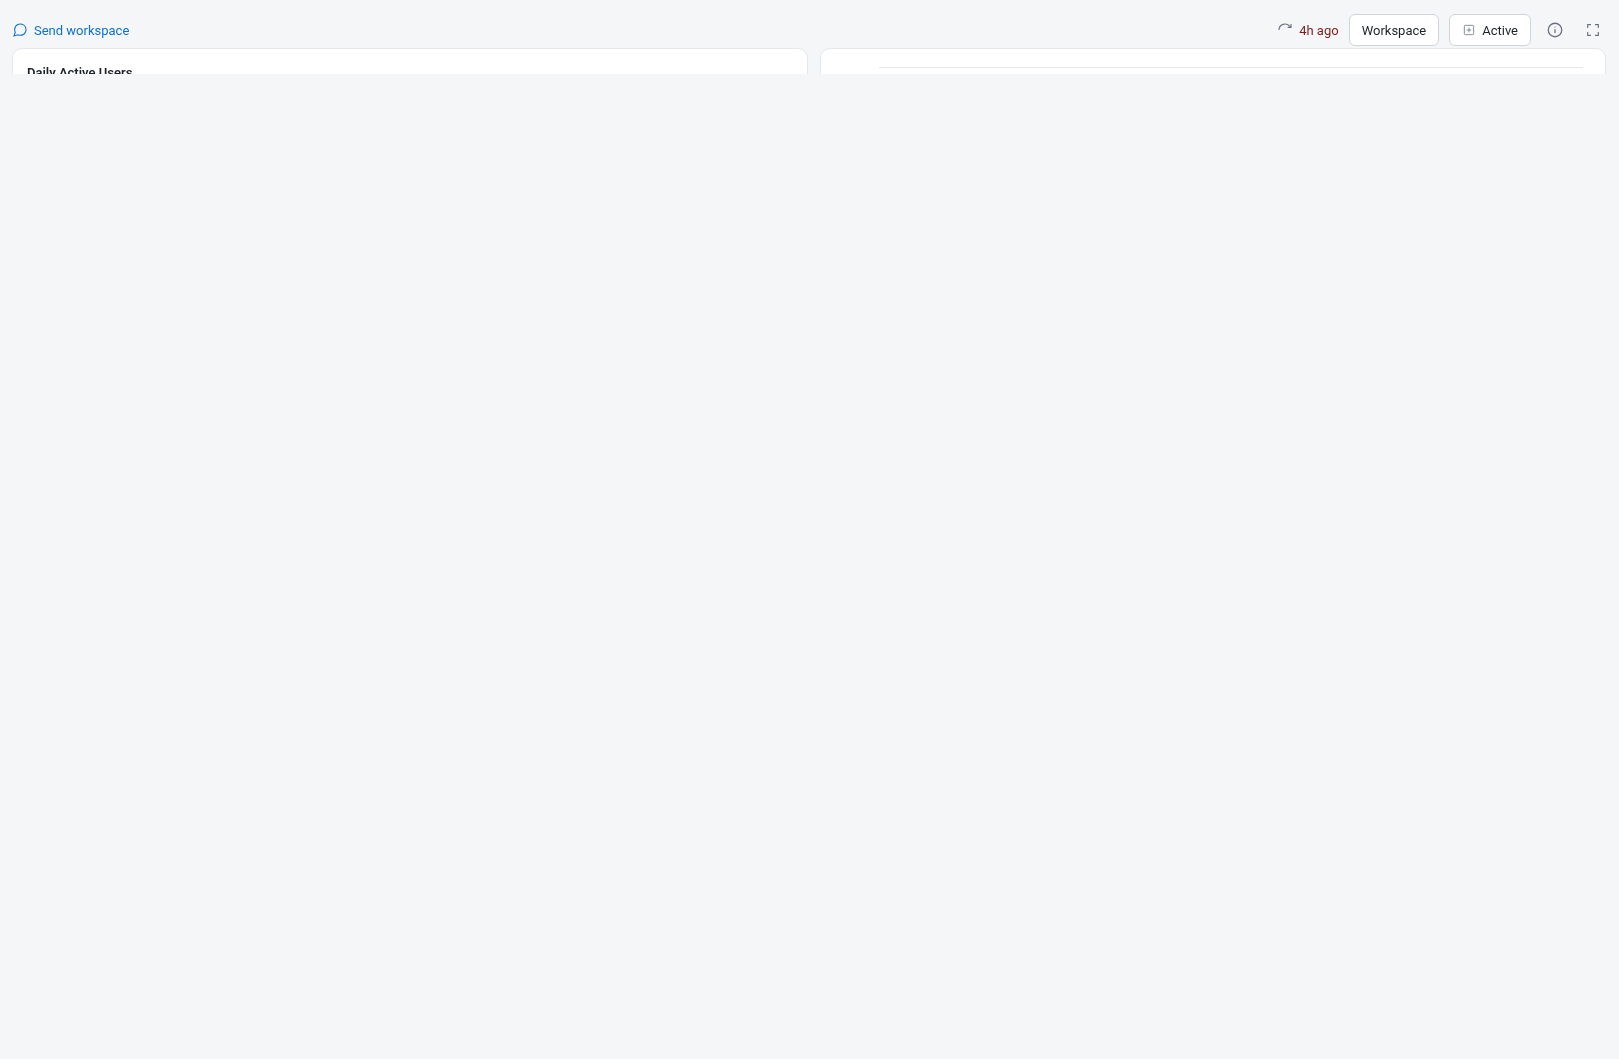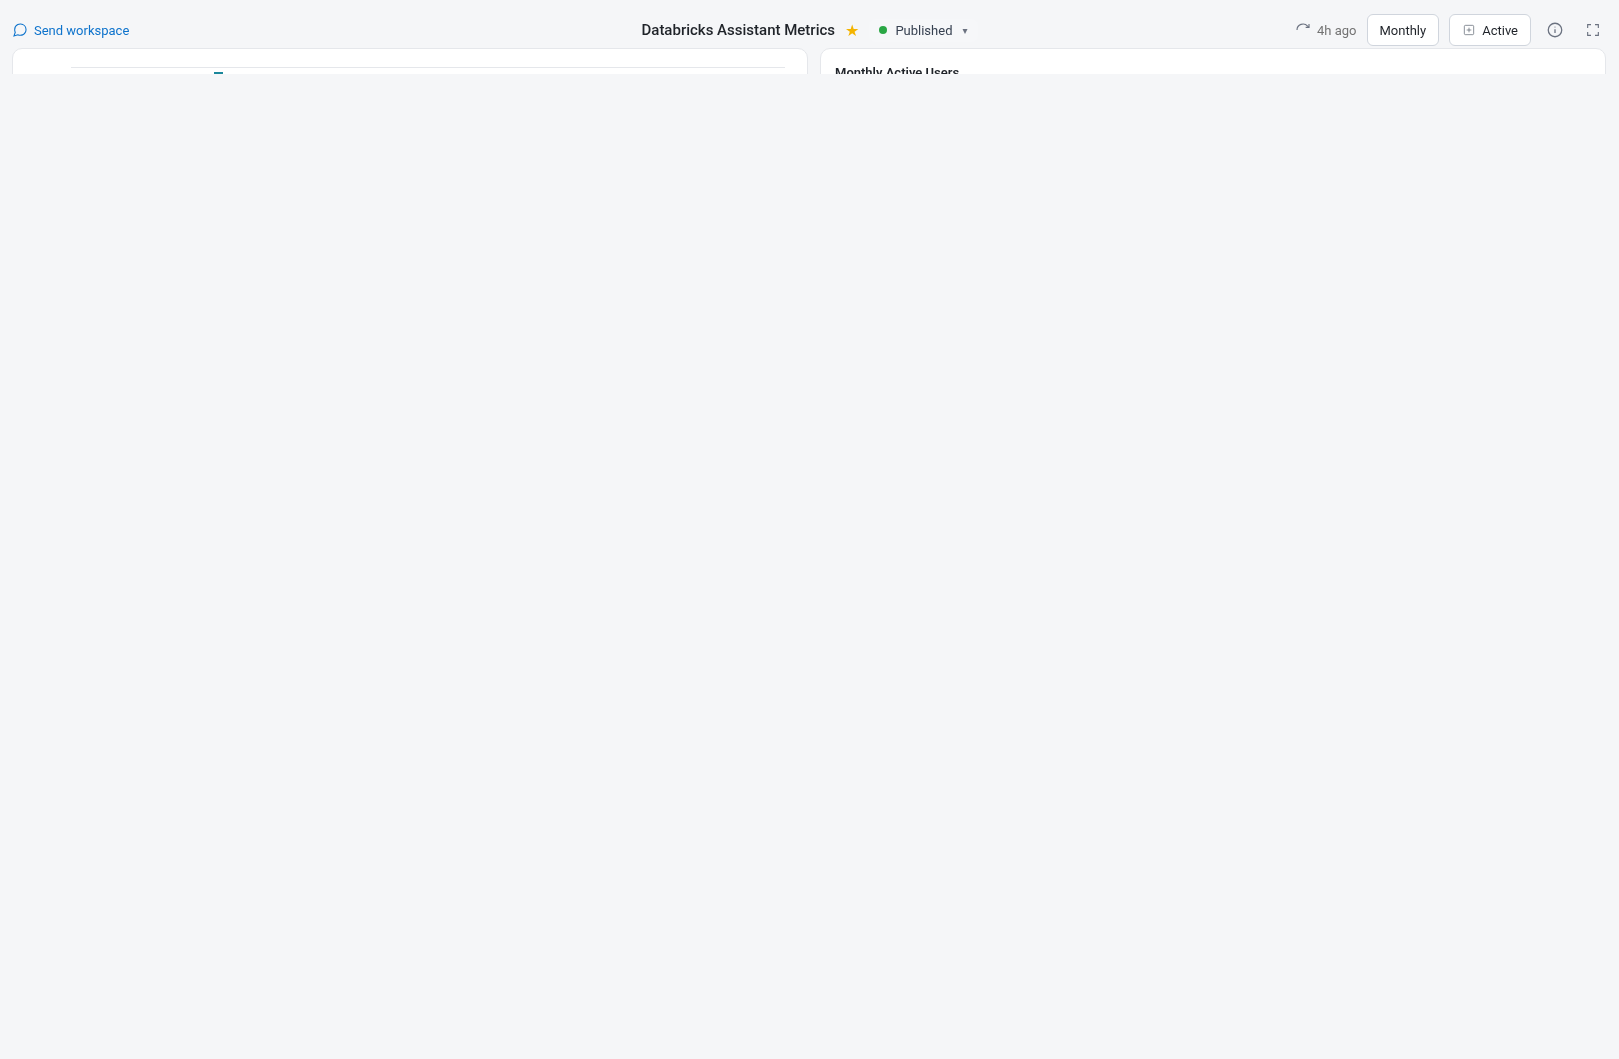--- a/index.html
+++ b/index.html
@@ -26,21 +26,21 @@
   .hdr{display:flex;align-items:center;gap:12px;height:36px;margin:4px 0 10px 0;}
   .hdr .feedback{display:flex;align-items:center;gap:6px;color:var(--blue);font-size:13px;cursor:pointer;}
   .hdr .feedback svg{width:16px;height:16px;stroke:var(--blue);fill:none;}
   .hdr .title-group{position:absolute;left:50%;transform:translateX(-50%);display:flex;align-items:center;gap:10px;}
   .hdr .title{font-size:15px;font-weight:500;color:var(--btn-ink);}
   .star{color:var(--star);font-size:16px;}
   .status{display:flex;align-items:center;gap:8px;background:var(--chip);border-radius:6px;padding:4px 10px;font-size:13px;color:#374151;}
   .status .dot{width:8px;height:8px;border-radius:50%;background:var(--green);}
   .status .chev{color:#6b7280;font-size:10px;margin-left:2px;}
   .hdr .right{margin-left:auto;display:flex;align-items:center;gap:10px;}
-  .refresh{display:flex;align-items:flex-end;gap:6px;color:#737373;font-size:13px;}
+  .refresh{display:flex;align-items:flex-end;gap:6px;color:#7f1d1d;font-size:13px;}
   .icon-btn{display:flex;align-items:center;justify-content:center;width:28px;height:28px;border:1px solid var(--btn-border);border-radius:6px;background:#fff;color:#374151;}
   .icon-btn.naked{border:none;background:transparent;}
   .btn{display:flex;align-items:center;gap:6px;height:30px;padding:0 12px;border:1px solid var(--btn-border);border-radius:6px;background:#fff;color:var(--btn-ink);font-size:13px;cursor:pointer;}
   .btn svg{width:14px;height:14px;stroke:#374151;fill:none;}
 
   
   .card{background:var(--card);border:1px solid var(--border);border-radius:10px;box-sizing:border-box;padding:12px 14px;position:absolute;}
   .card-title{font-size:13px;font-weight:600;color:#1f2329;margin:4px 0 6px 0;}
 
   .dau{left:12px;top:48px;width:796px;height:335px;}
@@ -90,39 +90,30 @@
 <body>
 <div class="canvas">
 
 <div class="hdr">
   <div class="feedback">
     <svg viewBox="0 0 24 24">
           <path d="M21 11.5a8.38 8.38 0 0 1-.9 3.8 8.5 8.5 0 0 1-7.6 4.7 8.38 8.38 0 0 1-3.8-.9L3 21l1.9-5.7a8.38 8.38 0 0 1-.9-3.8 8.5 8.5 0 0 1 4.7-7.6 8.38 8.38 0 0 1 3.8-.9h.5a8.48 8.48 0 0 1 8 8v.5z" stroke-width="1.6"></path>
         </svg>
     <span>Send workspace</span>
   </div>
-  <div class="title-group">
-    <span class="title">Databricks Assistant Metrics</span>
-    <span class="star">★</span>
-    <div class="status">
-      <span class="dot"></span>
-      <span>Published</span>
-      <span class="chev">▾</span>
-    </div>
-  </div>
   <div class="right">
     <div class="refresh">
       <svg width="16" height="16" viewBox="0 0 24 24" fill="none" stroke="#6b7280" stroke-width="1.7">
             <path d="M3 12a9 9 0 0 1 15.9-5.7L21 8"></path>
             <path d="M21 3v5h-5"></path>
           </svg>
       <span>4h ago</span>
     </div>
     <div class="btn">
-          <span>Monthly</span>
+          <span>Workspace</span>
         </div>
     <div class="btn">
       <svg viewBox="0 0 24 24">
             <rect x="4" y="4" width="16" height="16" rx="2"></rect>
             <path d="M12 8v8M8 12h8"></path>
           </svg>
       <span>Active</span>
     </div>
     <div class="icon-btn naked">
       <svg width="18" height="18" viewBox="0 0 24 24" fill="none" stroke="#6b7280" stroke-width="1.7">
@@ -133,20 +124,21 @@
     </div>
     <div class="icon-btn naked">
       <svg width="16" height="16" viewBox="0 0 24 24" fill="none" stroke="#6b7280" stroke-width="1.7">
             <path d="M4 9V4h5M20 9V4h-5M4 15v5h5M20 15v5h-5"></path>
           </svg>
     </div>
   </div>
 </div>
 
 <div class="card dau">
+  <div class="card-title">Daily Active Users</div>
   <div class="chart">
     <div class="plot" id="dau-plot">
       <div class="ylabel">Active Users</div>
       <div class="xlabel">day</div>
       <div class="yticks" id="dau-yticks" style="position: absolute;">
             <span style="top: 100%; position: absolute; right: 0px; transform: translateY(50%);">0</span>
             <span style="top: 75%; position: absolute; right: 0px; transform: translateY(50%);">50</span>
             <span style="top: 50%; position: absolute; right: 0px; transform: translateY(50%);">100</span>
             <span style="top: 25%; position: absolute; right: 0px; transform: translateY(50%);">150</span>
             <span style="top: 0%; position: absolute; right: 0px; transform: translateY(50%);">200</span>
@@ -235,21 +227,20 @@
     <div class="grid-h" style="left: 0px; right: 0px; height: 1px; top: 100%;"></div>
           <div class="grid-h" style="left: 0px; right: 0px; height: 1px; top: 75%;"></div>
           <div class="grid-h" style="left: 0px; right: 0px; height: 1px; top: 50%;"></div>
           <div class="grid-h" style="left: 0px; right: 0px; height: 1px; top: 25%;"></div>
           <div class="grid-h" style="left: 0px; right: 0px; height: 1px; top: 0%;"></div>
         </div>
   </div>
 </div>
 
 <div class="card mau">
-  <div class="card-title">Monthly Active Users</div>
   <div class="chart">
     <div class="plot" id="mau-plot">
       <div class="ylabel">Active Users</div>
       <div class="xlabel">month</div>
       <div class="yticks" id="mau-yticks" style="position: absolute;">
             <span style="top: 100%; position: absolute; right: 0px; transform: translateY(50%);">0</span>
             <span style="top: 50%; position: absolute; right: 0px; transform: translateY(50%);">500</span>
             <span style="top: 0%; position: absolute; right: 0px; transform: translateY(50%);">1K</span>
           </div>
       <div class="bars" id="mau-bars" style="gap:6px;">

